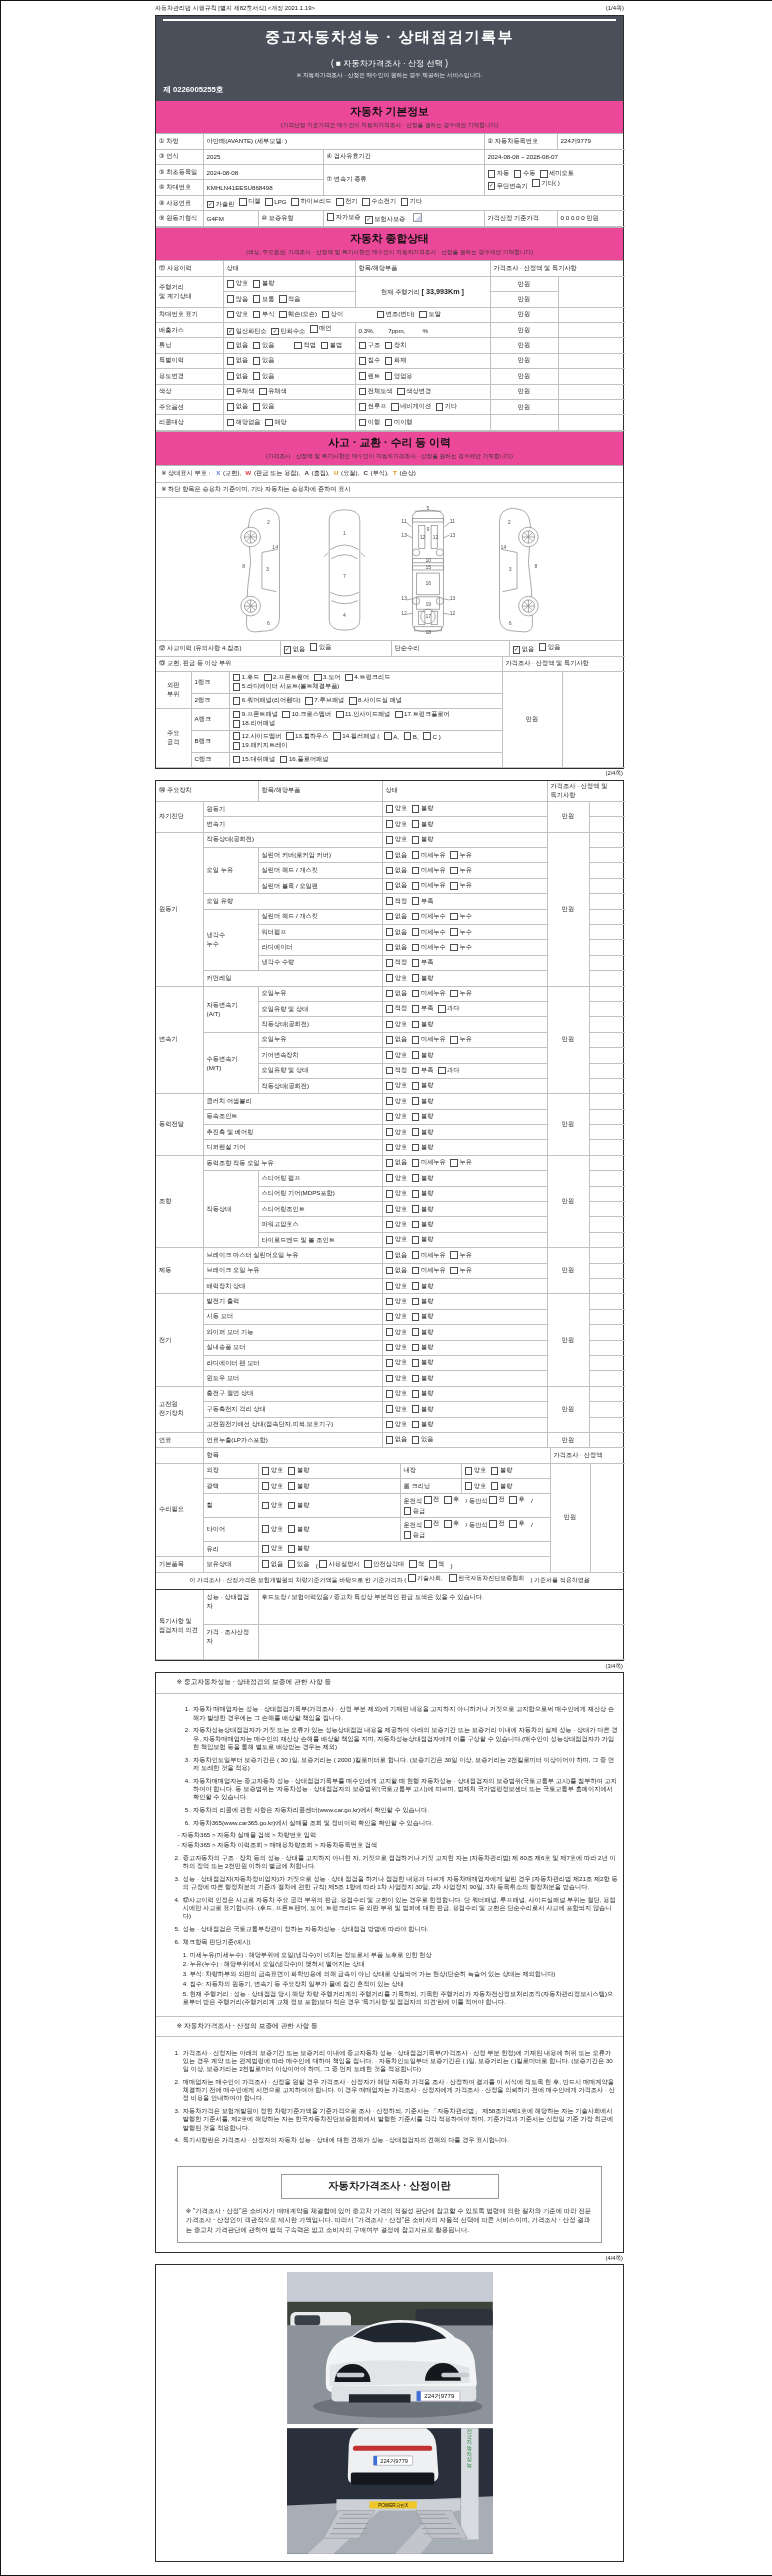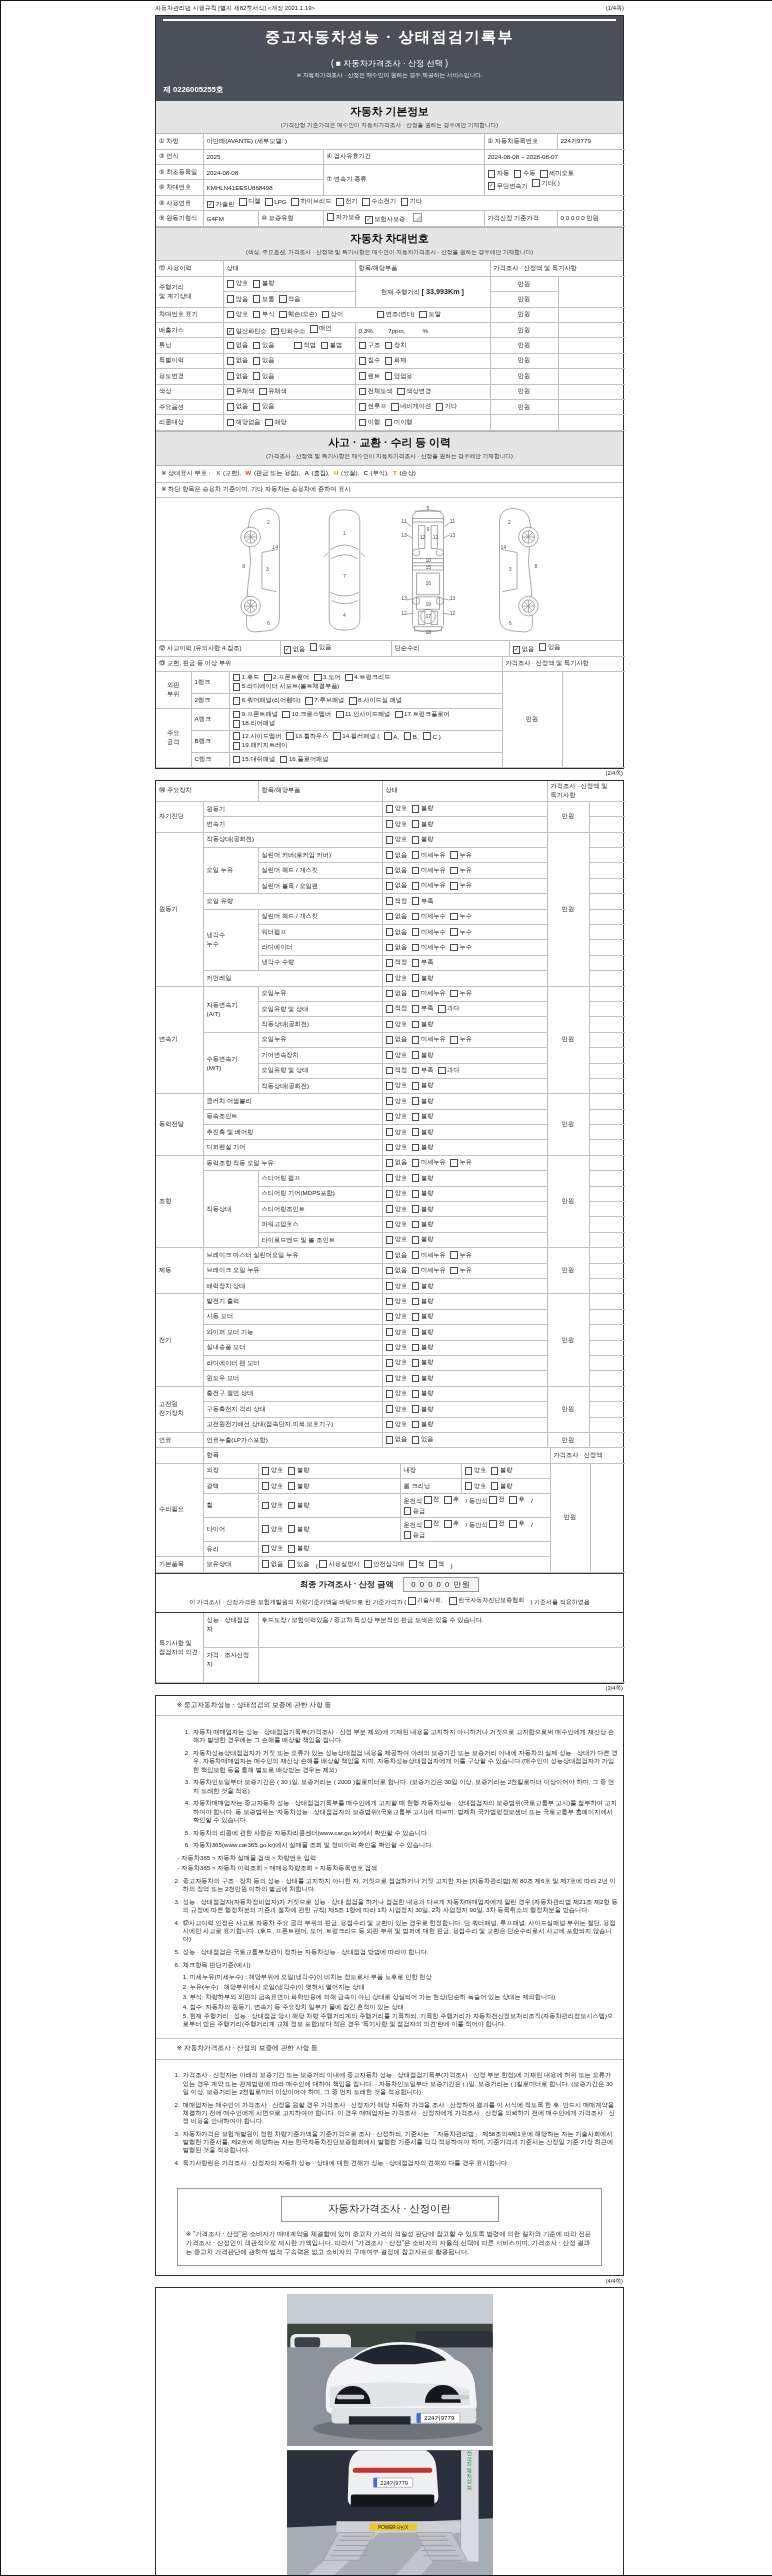--- a/index.html
+++ b/index.html
@@ -11,21 +11,21 @@
   .marker{font-size:5.7px;text-align:right;padding:1.5px 1px;color:#1c1c1c}
   .block{border:1.5px solid #2e2e2e;background:#fff}
   
   .darkhead{background:#4a4f5a;color:#fff;padding:2.1px 7.2px 5.2px}
   .darkhead .rule{height:2.1px;background:#fff;margin:1px 0 6.2px}
   .dh-title{font-size:15px;font-weight:bold;text-align:center;letter-spacing:1.5px}
   .dh-sub{font-size:8.2px;text-align:center;margin-top:11px}
   .dh-note{font-size:5.7px;text-align:center;margin-top:3.6px;color:#f0f0f0}
   .dh-no{font-size:7.7px;font-weight:bold;margin-top:5.2px}
   
-  .band{background:#e5e5e5;text-align:center;padding:4.6px 0 3.6px;border-bottom:0.5px solid #b5b5b5}
+  .band{background:#ec4899;text-align:center;padding:4.6px 0 3.6px;border-bottom:0.5px solid #b5b5b5}
   .band .bt{font-size:10.8px;font-weight:bold;color:#111}
   .band .bn{font-size:5.7px;margin-top:2.6px;color:#333}
   table{border-collapse:collapse;width:100%;table-layout:fixed}
   td,th{border:0.5px solid #c2c2c2;font-size:6.2px;padding:1px 3.1px;vertical-align:middle;height:12.4px;
         word-break:keep-all;overflow:hidden}
   th{font-weight:normal;text-align:left}
   tr:first-child td,tr:first-child th{border-top:none}
   .t td:first-child,.t th:first-child{border-left:none}
   .t td:last-child,.t th:last-child{border-right:none}
   .pre{white-space:pre-line}
@@ -53,21 +53,21 @@
   
   .sgttl{font-size:6.7px;padding:5.2px 0 5.2px 20.6px;border-bottom:0.5px solid #c2c2c2}
   .nwrap{padding:7.2px 5.2px 8.2px 11.3px;border-bottom:0.5px solid #c2c2c2;font-size:6.2px;line-height:8.2px}
   .nitem{display:flex;margin:4.6px 0}
   .nitem .n{flex:0 0 12.4px;text-align:right;padding-right:3.1px}
   .nitem .t{flex:1}
   .nsub{margin:1.5px 0 1.5px 15.5px}
   .ind1{margin-left:10.3px}
   .defbox{border:0.5px solid #9a9a9a;margin:8.2px 20.6px 9.3px;padding:6.2px 8.2px 8.2px}
   .defbox .dbt{border:0.5px solid #9a9a9a;width:216px;margin:1px auto 7.2px;text-align:center;
-      font-size:10.3px;font-weight:normal;padding:4.6px 0}
+      font-size:10.3px;font-weight:bold;padding:4.6px 0}
   .defbox .dbx{font-size:6.4px;line-height:9.3px}
   
   .photozone{padding:6.2px 0 7.2px;display:flex;flex-direction:column;align-items:center;gap:4.1px}
   .opin td{height:30px;vertical-align:top;padding-top:3.1px}
   .finalrow{border-top:1px solid #3a3a3a;text-align:center;padding:3.6px 0 3.1px}
   .finalrow .fl{font-size:8.2px;font-weight:bold;margin-right:7.2px}
   .finalrow .fv{display:inline-block;border:0.5px solid #9a9a9a;background:#f4f4f4;font-size:7.7px;
       padding:1.5px 7.2px;letter-spacing:1px}
   .finalnote{font-size:6px;text-align:center;padding:1px 0 4.1px;border-bottom:0.5px solid #3a3a3a}
 </style>
@@ -180,21 +180,21 @@
                   <span class="bx">✓</span>
                   <span class="cl">보험사보증</span>
                 </span></span><span class="brokenimg"></span></td>
           <td class="lab">가격산정 기준가격</td>
           <td>0 0 0 0 0 만원</td>
         </tr>
       </tbody>
     </table>
 
     <div class="band" style="border-top:0.5px solid #b5b5b5">
-      <div class="bt">자동차 차대번호</div>
+      <div class="bt">자동차 종합상태</div>
       <div class="bn">(색상, 주요옵션, 가격조사 · 산정액 및 특기사항은 매수인이 자동차가격조사 · 산정을 원하는 경우에만 기재합니다)</div>
     </div>
 
     <table class="t">
       <colgroup>
           <col style="width:67px">
           <col style="width:132px">
           <col style="width:135px">
           <col style="width:68px">
           <col style="width:67px">
@@ -1328,24 +1328,20 @@
                 <span class="bx"></span>
                 <span class="cl">잭</span>
               </span><span class="cb">
                 <span class="bx"></span>
                 <span class="cl">잭</span>
               </span><span> ) </span></td>
           </tr>
         </tbody>
     </table>
 
-    <div class="finalrow">
-      <span class="fl">최종 가격조사 · 산정 금액</span>
-      <span class="fv">0 0 0 0 0 만원</span>
-    </div>
     <div class="finalnote">
       <span>이 가격조사 · 산정가격은 보험개발원의 차량기준가액을 바탕으로 한 기준가격과 (</span>
       <span><span class="cb">
             <span class="bx"></span>
             <span class="cl">기술사회,</span>
           </span></span>
       <span><span class="cb">
             <span class="bx"></span>
             <span class="cl">한국자동차진단보증협회</span>
           </span></span>

